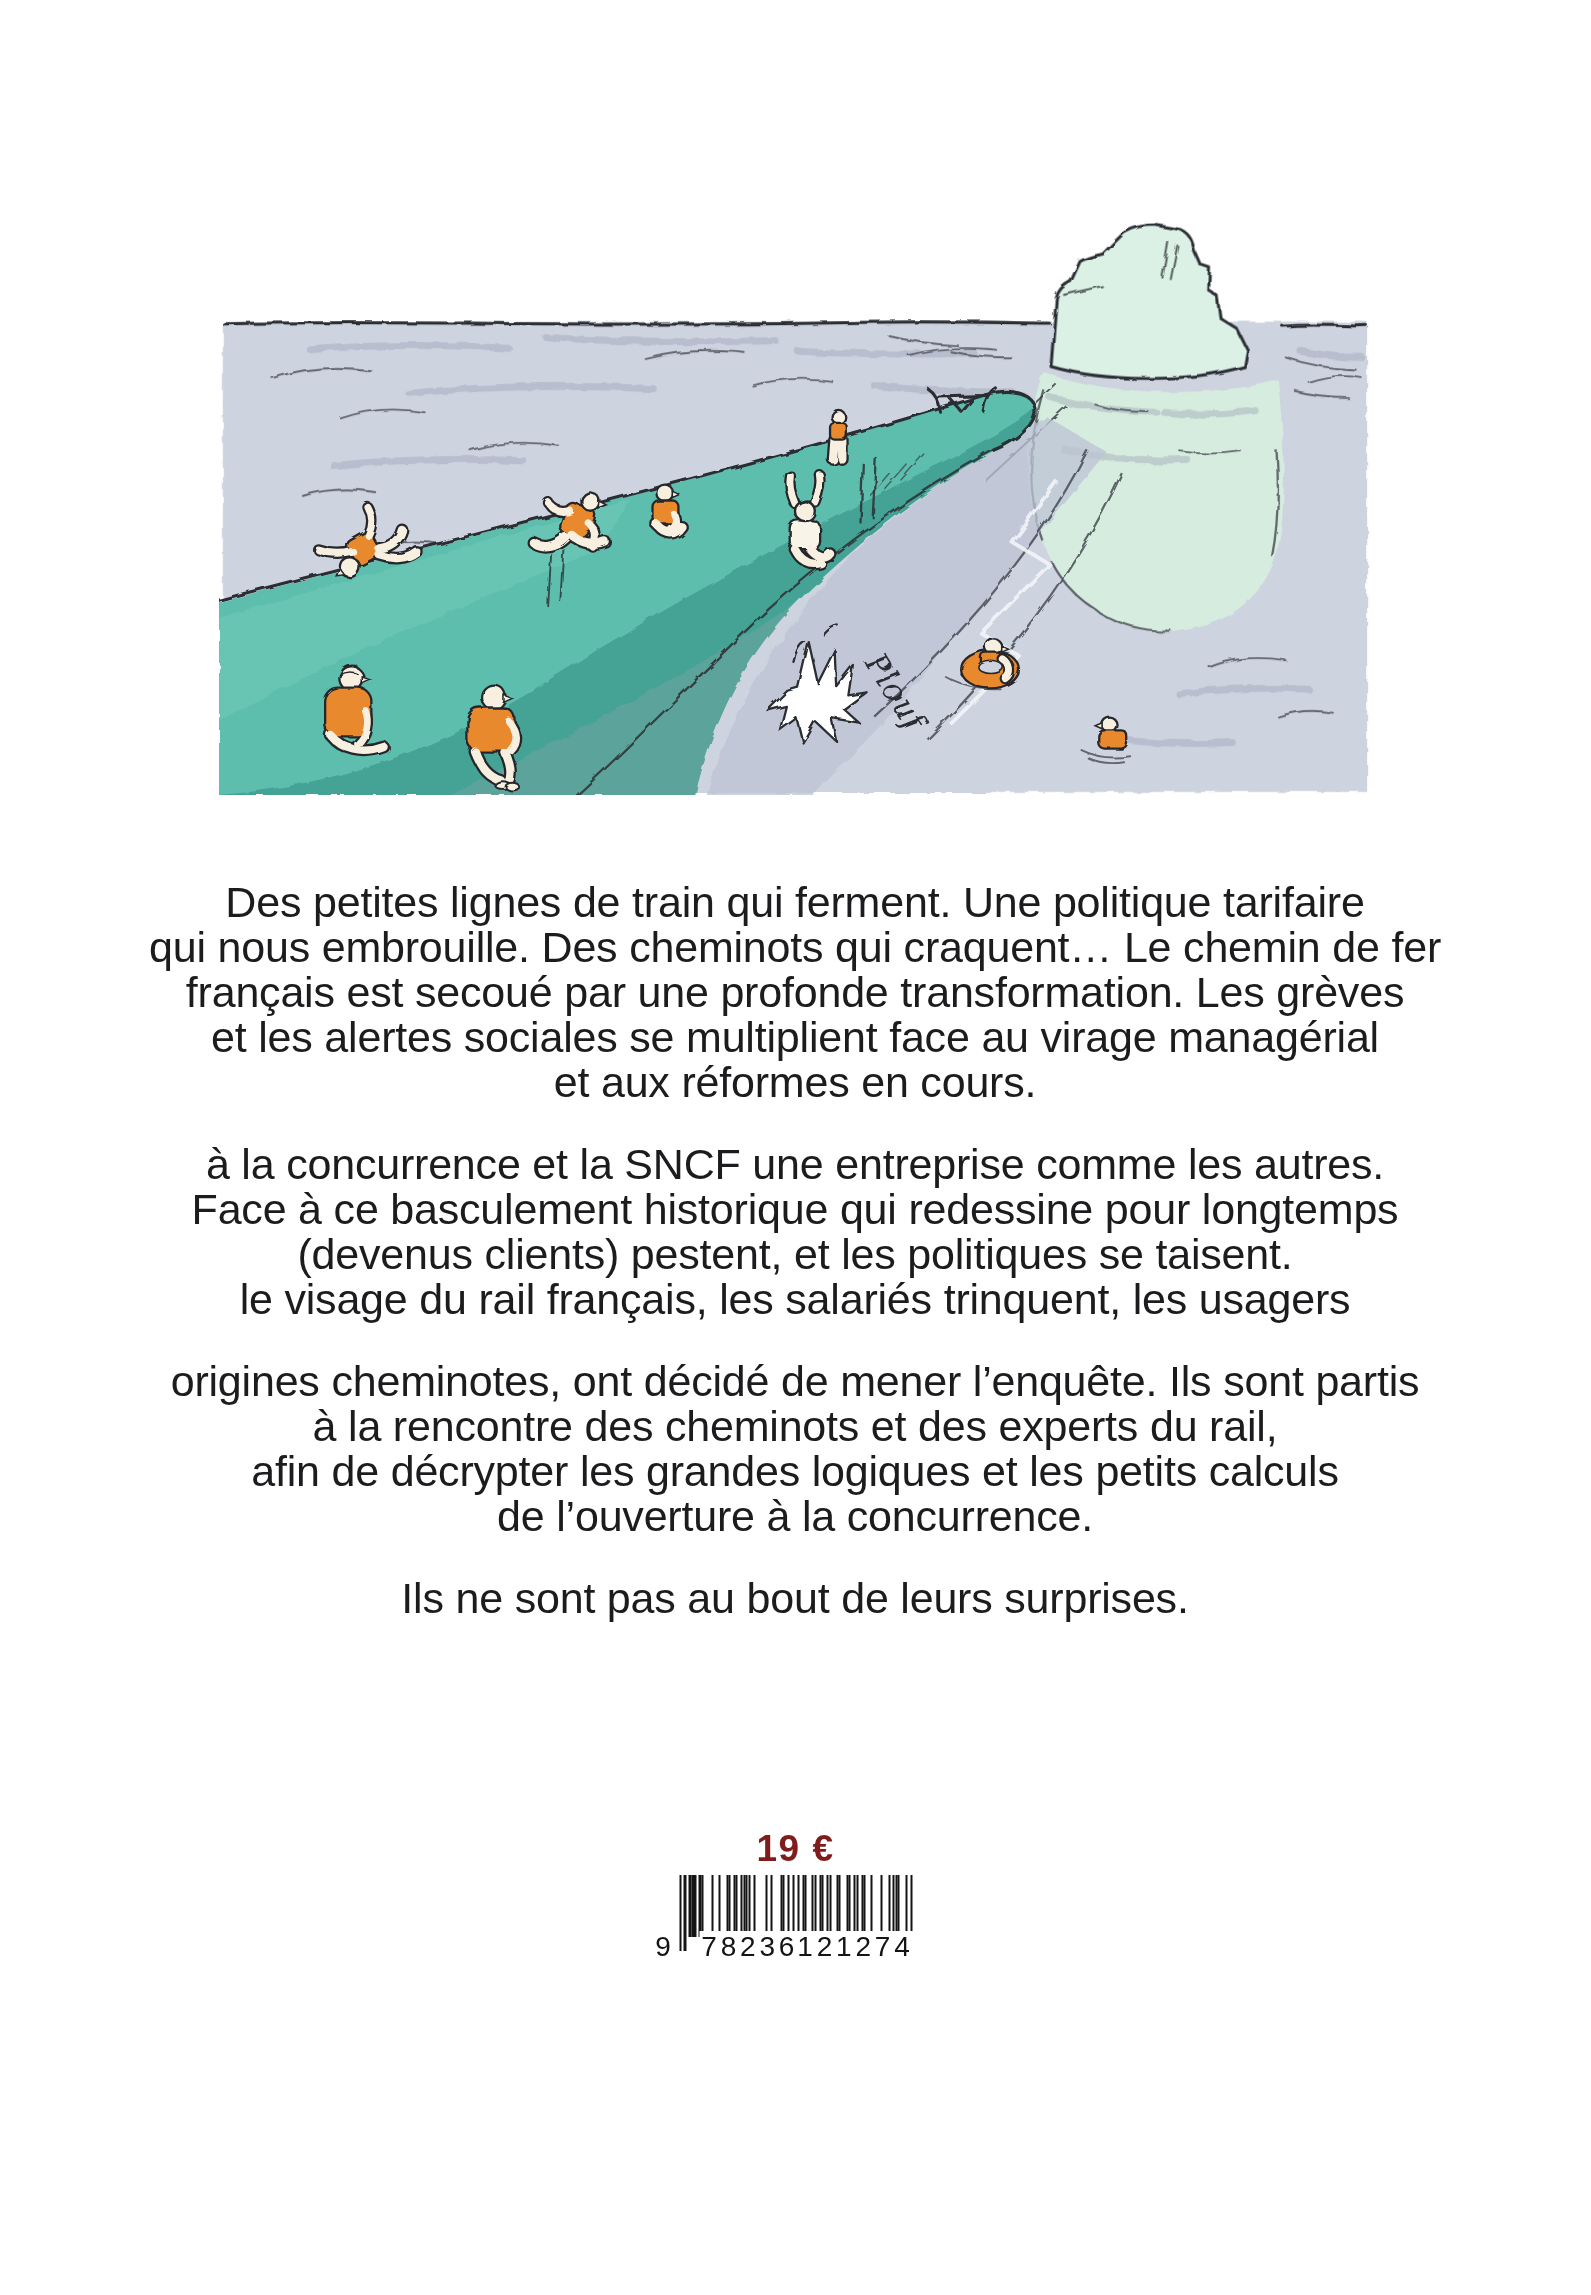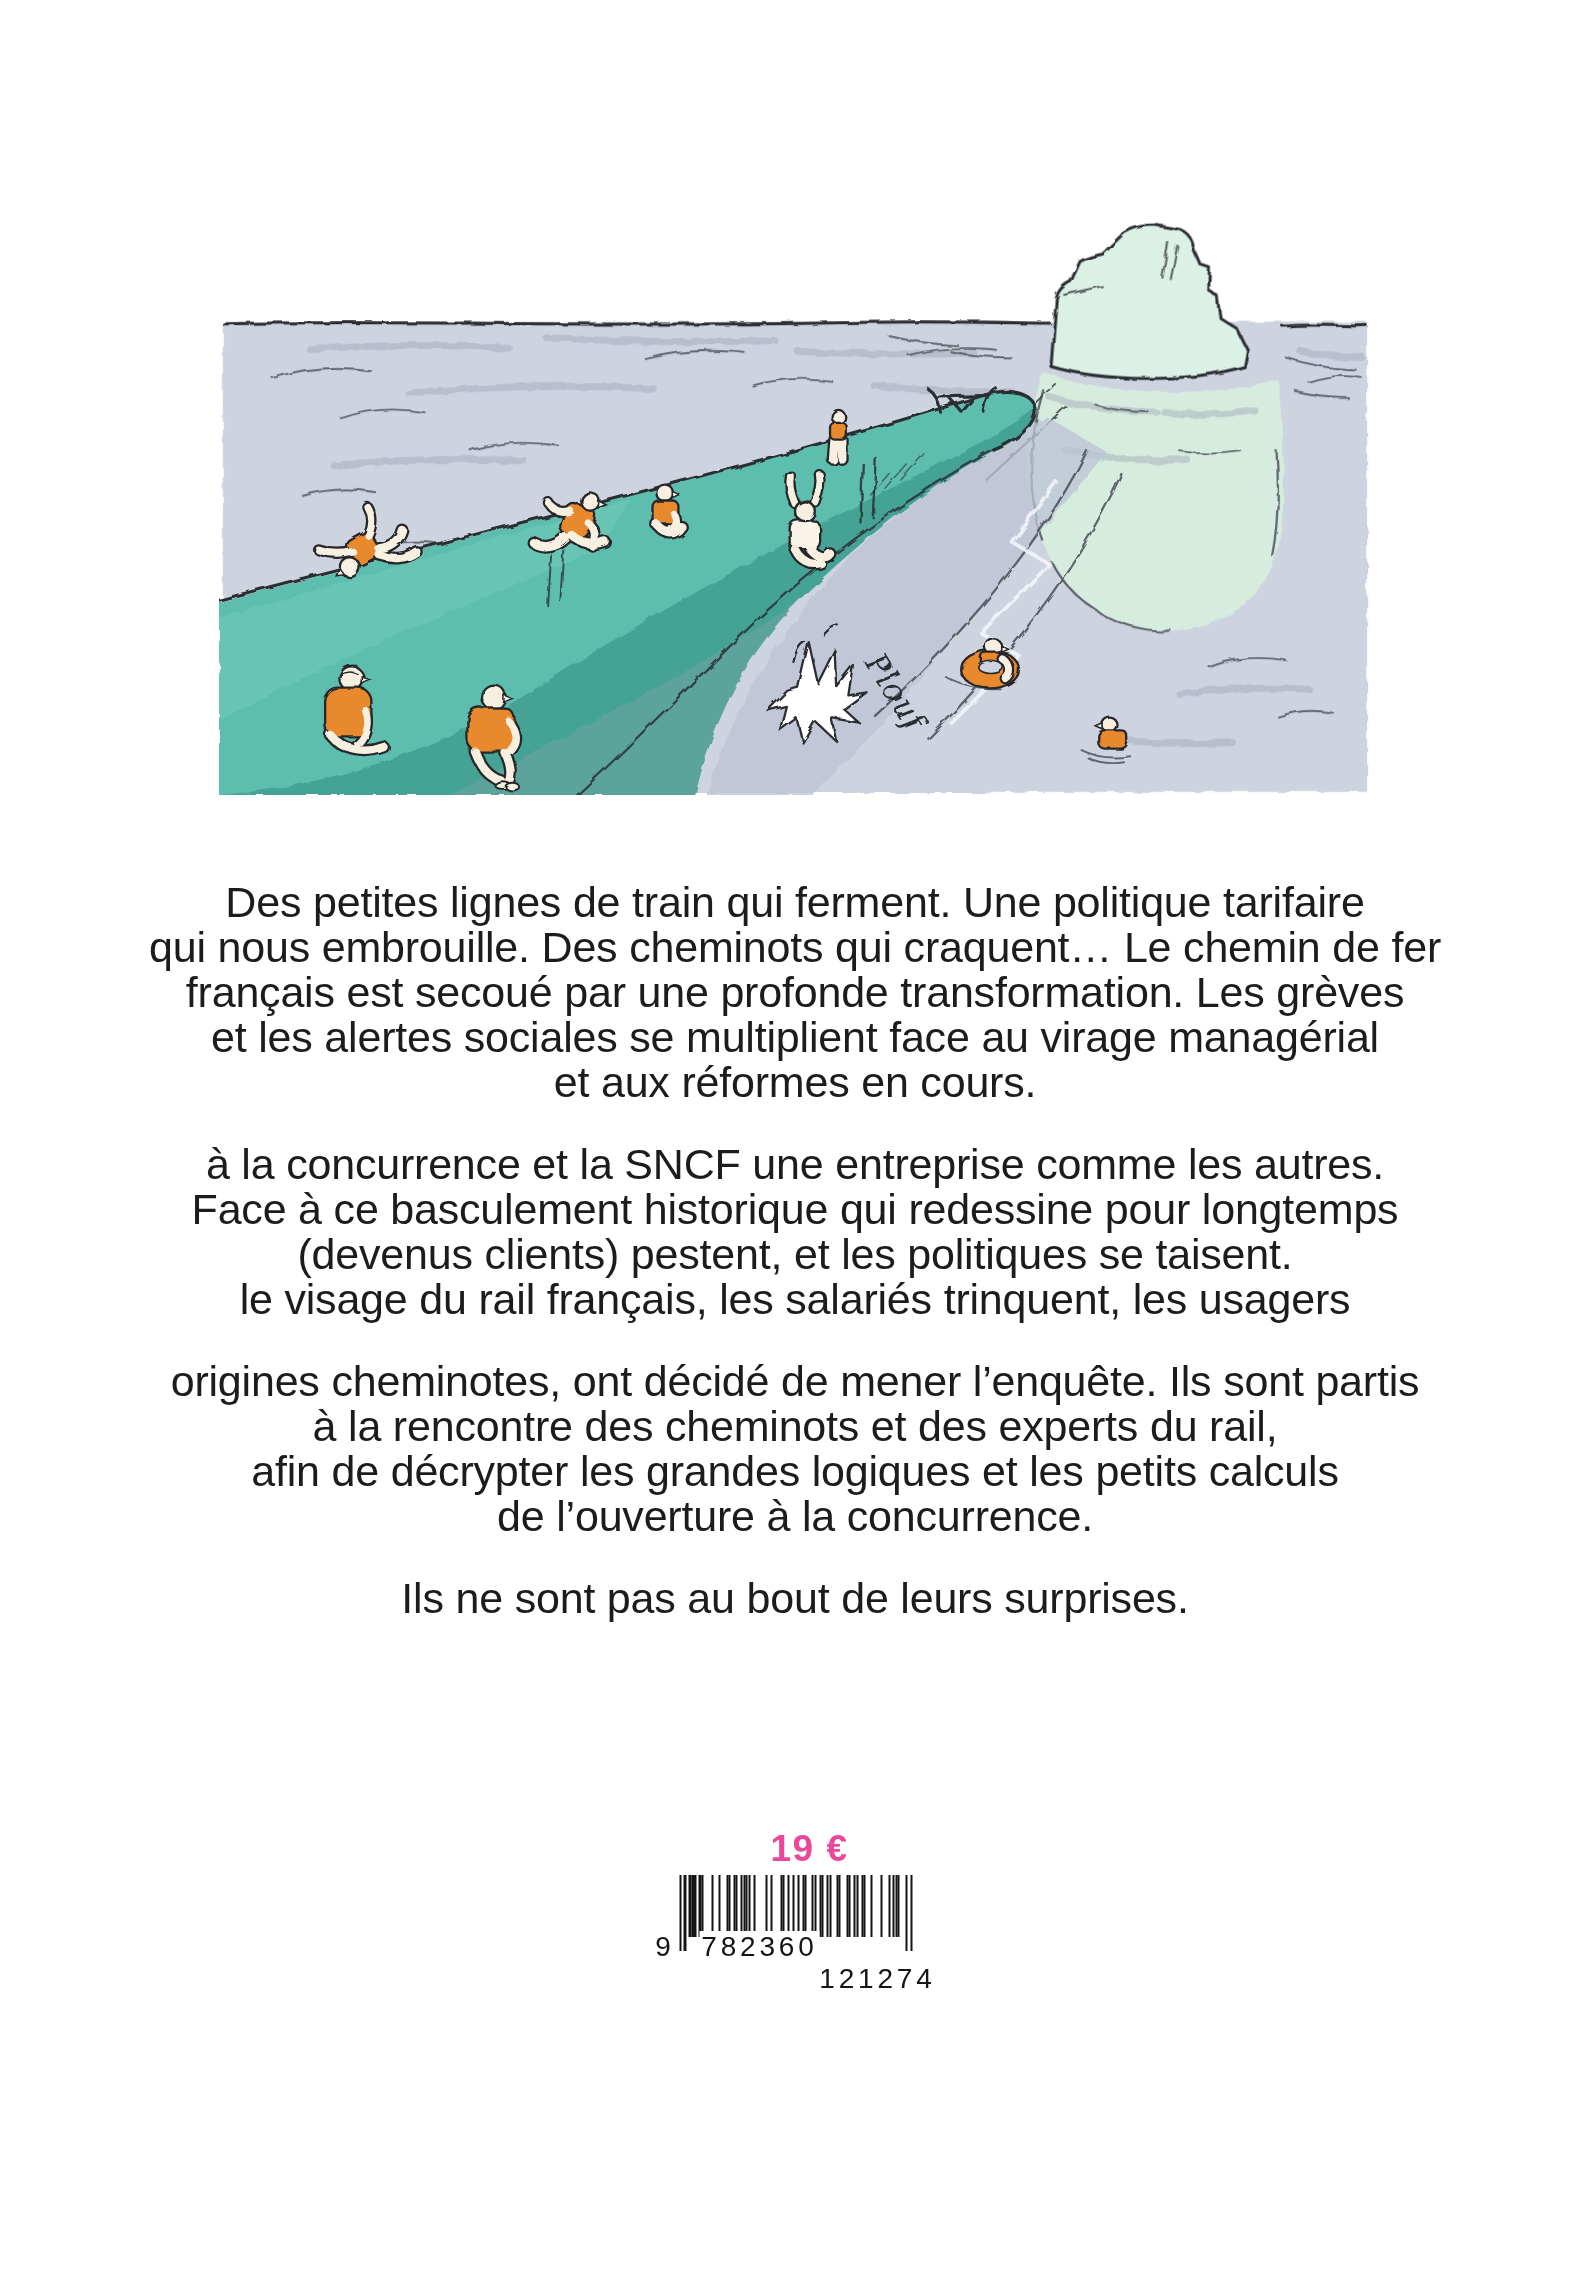--- a/index.html
+++ b/index.html
@@ -272,21 +272,21 @@
         <span class="line">origines cheminotes, ont décidé de mener l’enquête. Ils sont partis</span>
         <span class="line">à la rencontre des cheminots et des experts du rail,</span>
         <span class="line">afin de décrypter les grandes logiques et les petits calculs</span>
         <span class="line">de l’ouverture à la concurrence.</span>
       </p>
       <p>
         <span class="line">Ils ne sont pas au bout de leurs surprises.</span>
       </p>
     </section>
 
-  <div id="price" style="color: #ec4899; margin-left: 14px;">19 €</div>
+  <div id="price" style="color: #7f1d1d;">19 €</div>
 
   <div id="barcode">
     <div id="bars">
         <div class="bar" style="left: 0px; width: 2.8px; height: 76px;"></div>
         <div class="bar" style="left: 4.9px; width: 2.8px; height: 76px;"></div>
         <div class="bar" style="left: 9.8px; width: 2.8px; height: 62px;"></div>
         <div class="bar" style="left: 12.3px; width: 2.8px; height: 62px;"></div>
         <div class="bar" style="left: 14.7px; width: 2.8px; height: 62px;"></div>
         <div class="bar" style="left: 19.6px; width: 2.8px; height: 62px;"></div>
         <div class="bar" style="left: 22px; width: 2.8px; height: 62px;"></div>
@@ -329,19 +329,19 @@
         <div class="bar" style="left: 209px; width: 2.8px; height: 62px;"></div>
         <div class="bar" style="left: 213px; width: 2.8px; height: 62px;"></div>
         <div class="bar" style="left: 216px; width: 2.8px; height: 62px;"></div>
         <div class="bar" style="left: 218px; width: 2.8px; height: 62px;"></div>
         <div class="bar" style="left: 226px; width: 2.8px; height: 76px;"></div>
         <div class="bar" style="left: 231px; width: 2.8px; height: 76px;"></div>
       </div>
     <div id="barcode-digits">
         <span class="bcdigit" style="left: 0px;">9</span>
         <span class="bcdigit" style="left: 46px;">782360</span>
-        <span class="bcdigit" style="left: 164px; margin-top: 32px;">121274</span>
+        <span class="bcdigit" style="left: 142px;">121274</span>
       </div>
   </div>
 
 
 </div>
 
 
 </body></html>

